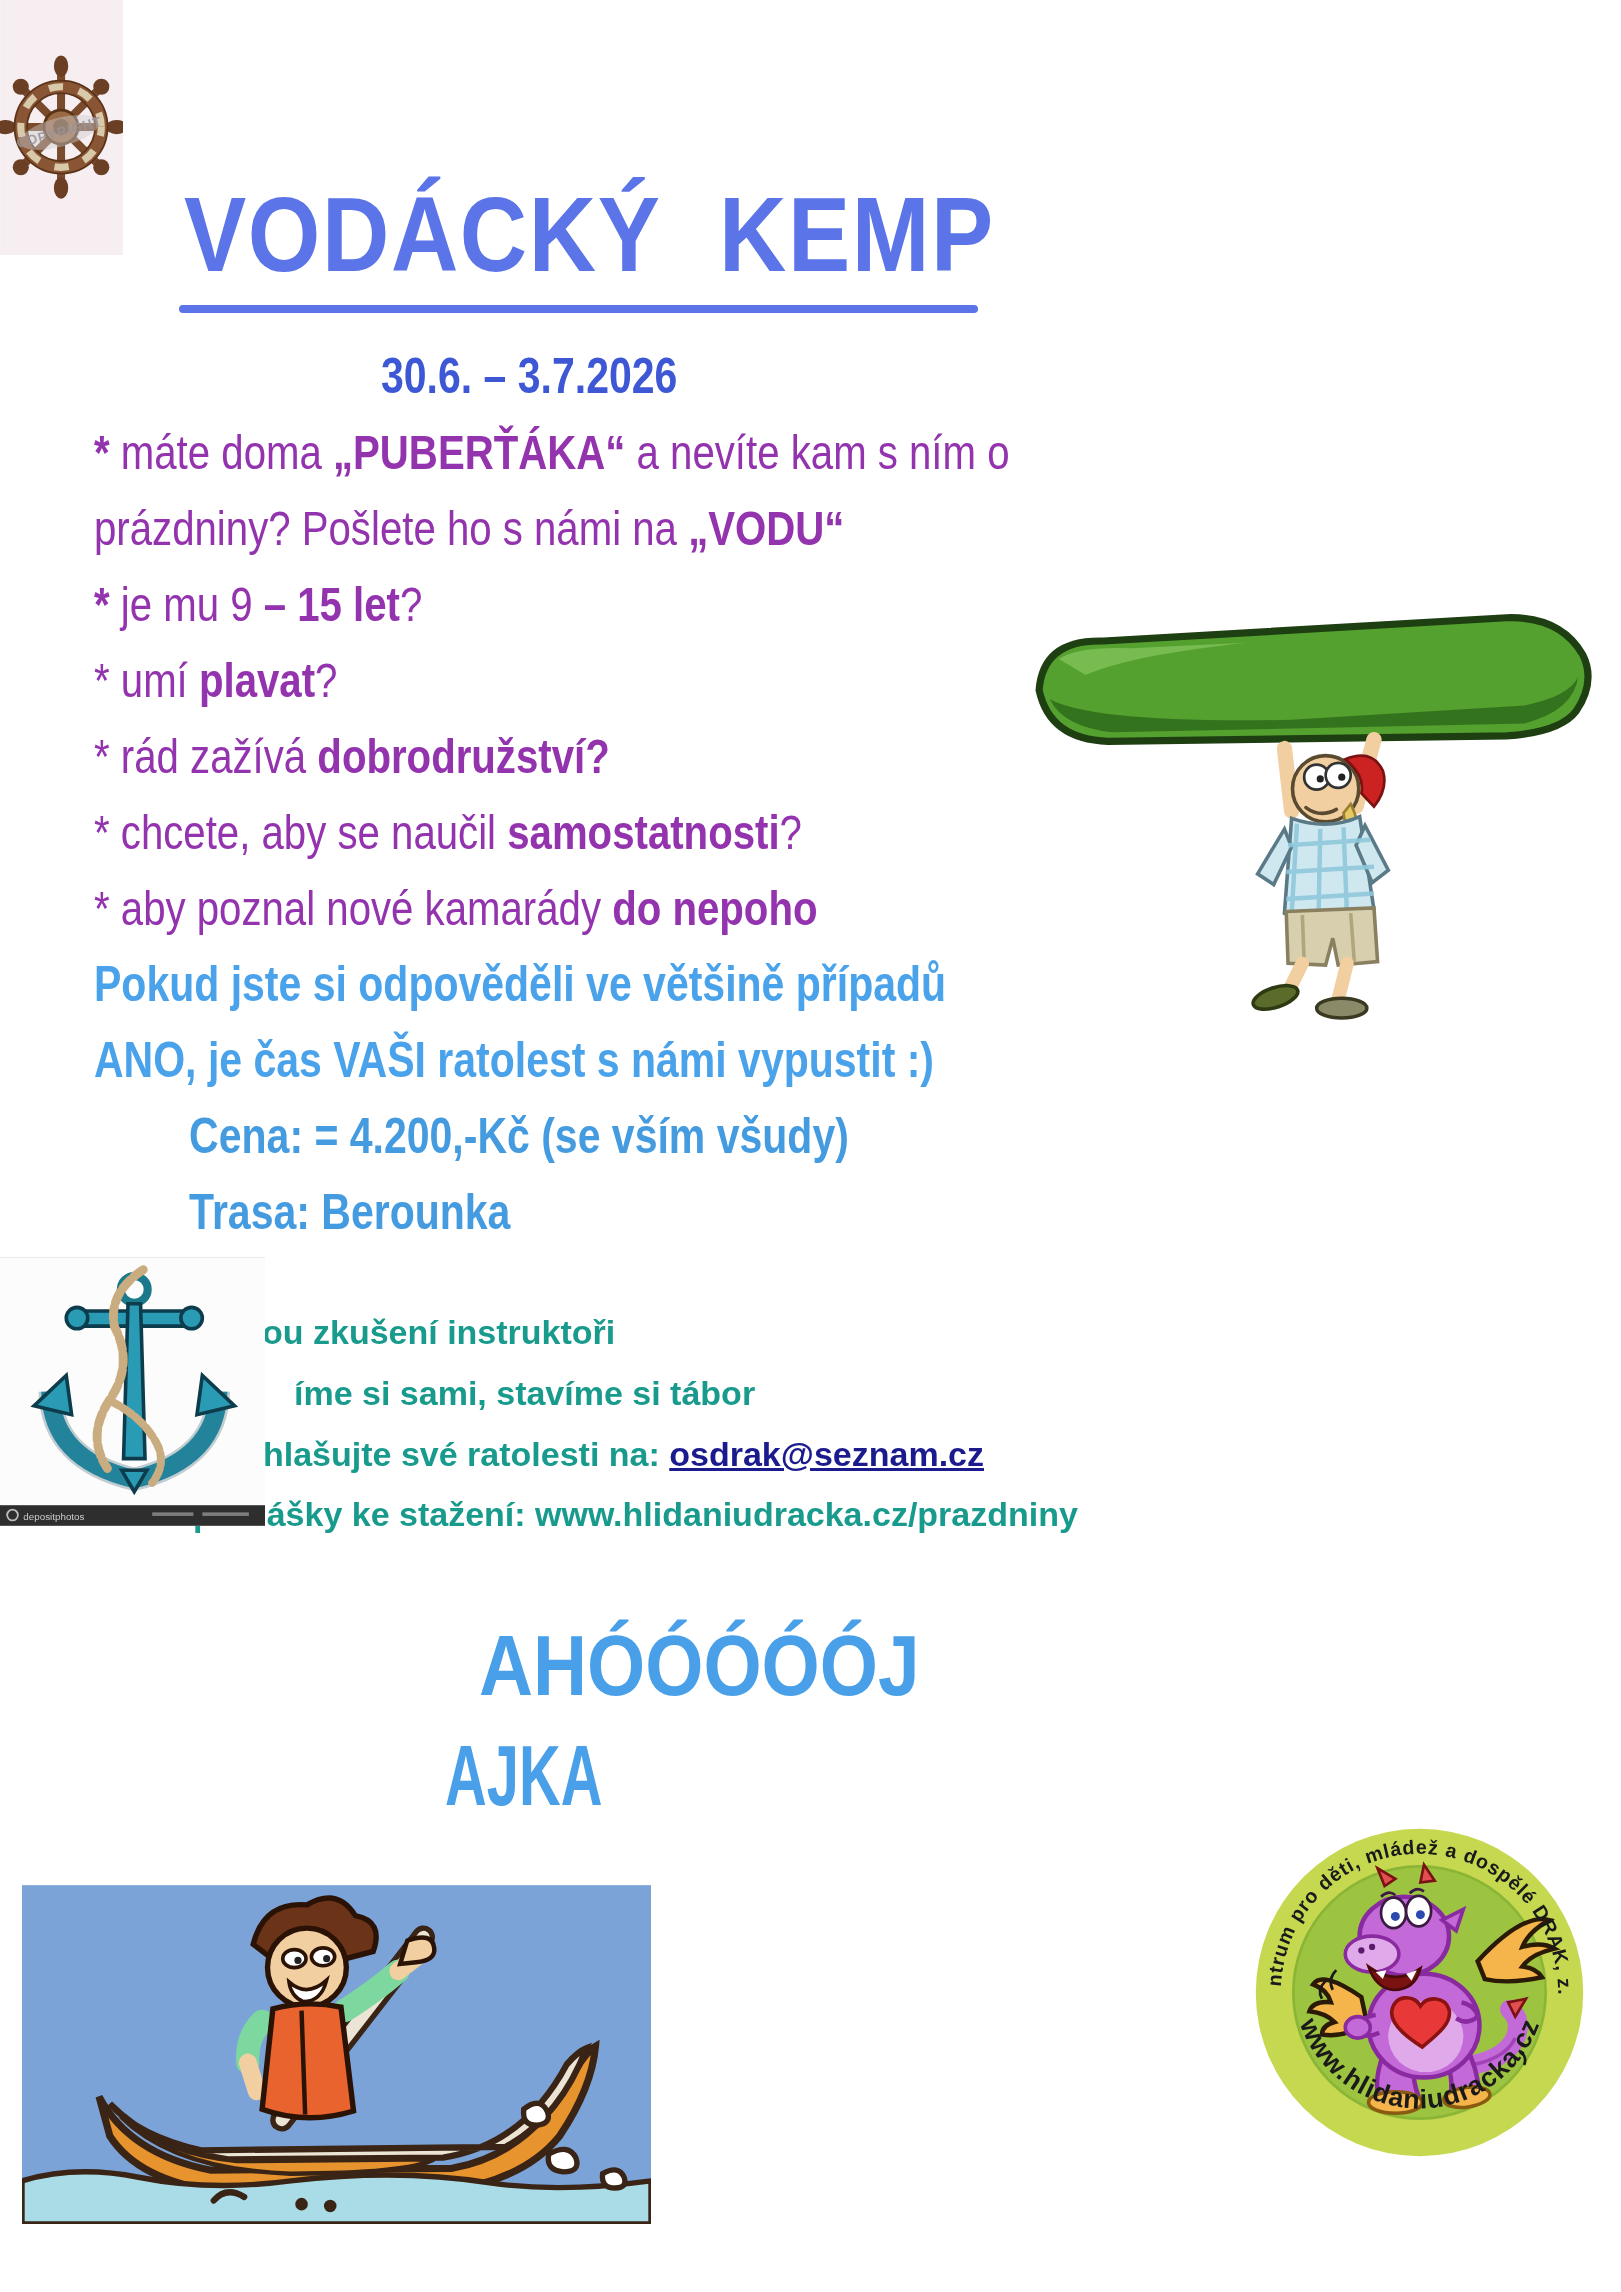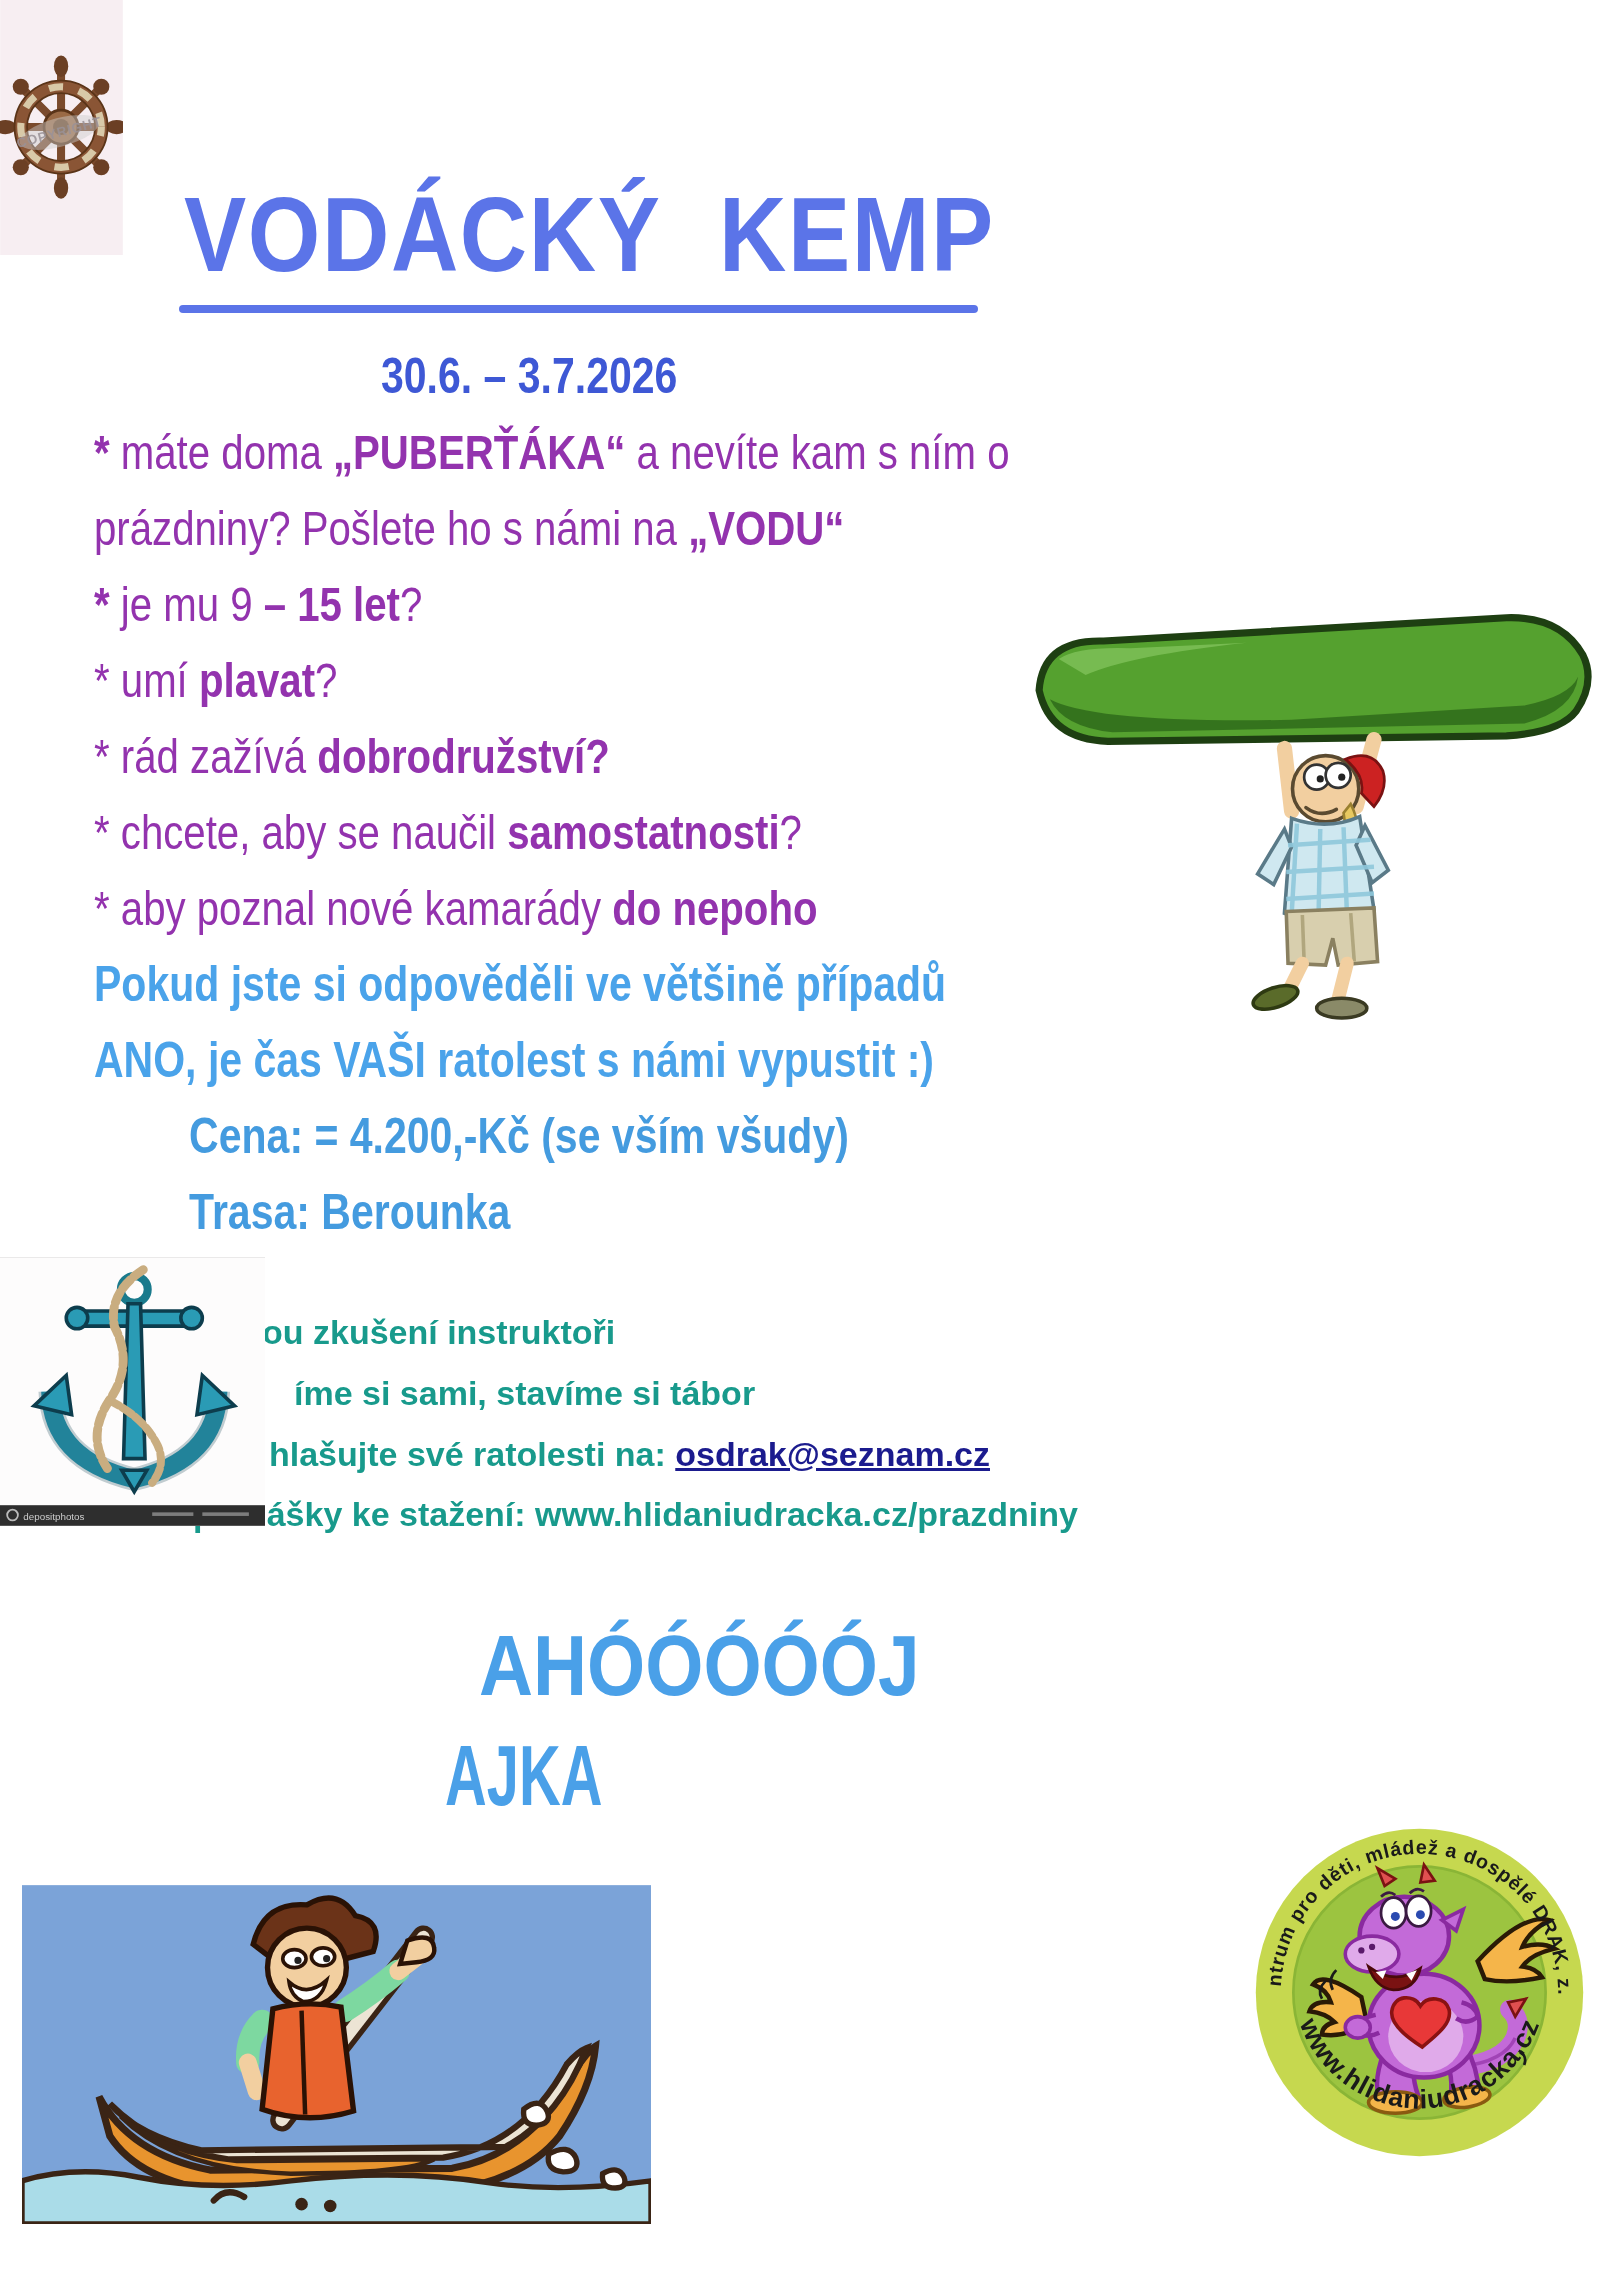--- a/index.html
+++ b/index.html
@@ -20,21 +20,21 @@
   .intro{left:94px;top:414px;transform:scaleX(.82);transform-origin:top left;
          font-size:49px;line-height:76px;color:#9333ae;white-space:nowrap;z-index:1;}
   .intro b{font-weight:bold;}
   .blue-line{color:#4aa3ea;font-weight:bold;font-size:50px;}
   .lightblue-line{color:#449bdf;font-weight:bold;font-size:50px;padding-left:116px;}
 
   
   .teal{font-size:34px;font-weight:bold;color:#189a8c;white-space:nowrap;z-index:1;}
   .teal1{left:262px;top:1313px;}
   .teal2{left:262px;top:1374px;margin-left:32px;}
-  .teal3{left:269px;top:1435px;}
+  .teal3{left:263px;top:1435px;}
   .teal4{left:193px;top:1495px;}
   .email-link{color:#1b1b8e;text-decoration:underline;font-weight:bold;}
 
   
   .farewell1{left:479px;top:1617px;font-size:85px;font-weight:bold;color:#4aa0e8;
              transform:scaleX(.88);transform-origin:left top;white-space:nowrap;z-index:1;}
   .farewell2{left:445px;top:1727px;font-size:85px;font-weight:bold;color:#4aa0e8;
              transform:scaleX(.68);transform-origin:left top;white-space:nowrap;z-index:1;}
 
   

